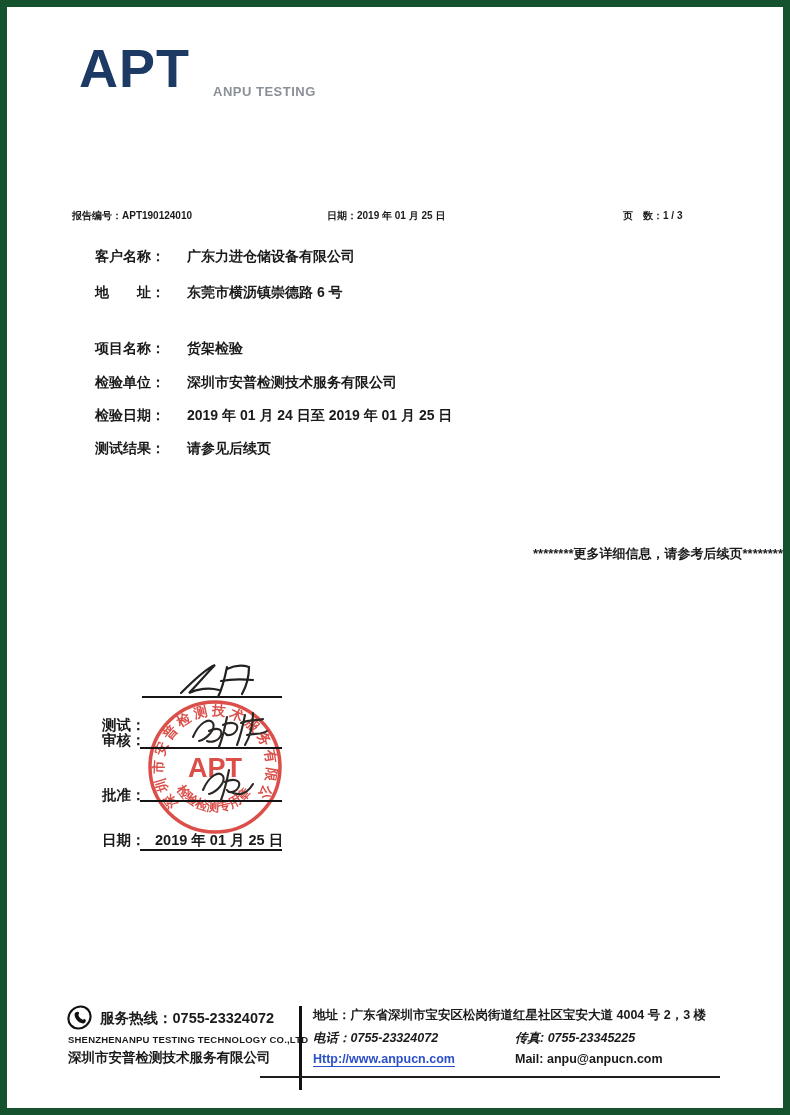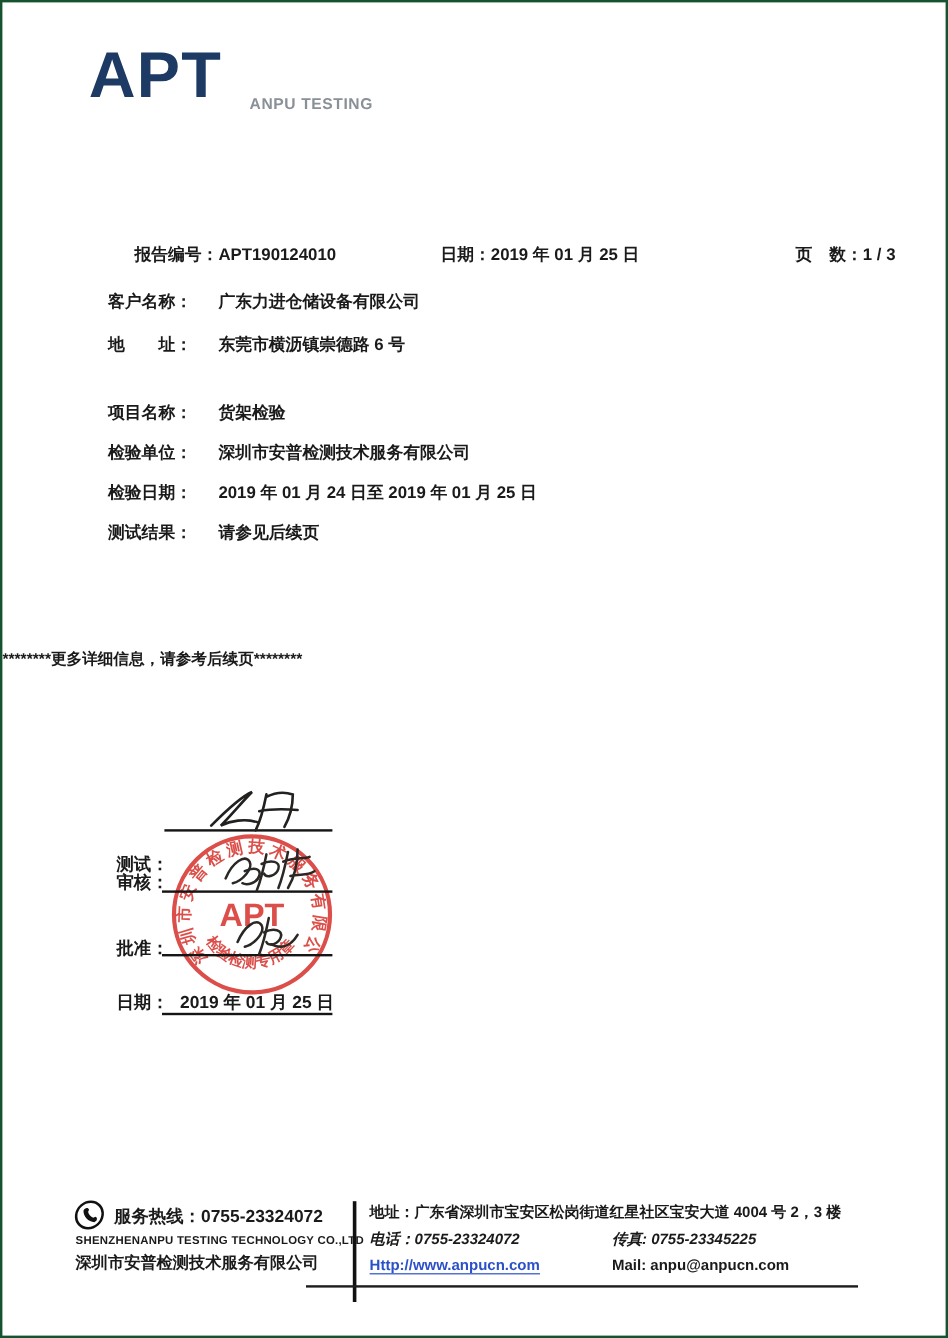--- a/index.html
+++ b/index.html
@@ -2,43 +2,43 @@
 <html style="--navy: #1d3a64; --stamp-red: #d8403a; --link-blue: #2b50c8;"><head>
 <meta charset="utf-8">
 <style>
   * { margin:0; padding:0; box-sizing:border-box; }
   html,body { background:#fff; }
   body {
     width:790px; height:1115px; position:relative;
     font-family:"Liberation Sans", sans-serif;
     color:#1a1a1a; font-weight:bold; overflow:hidden;
   }
-  .page { position:absolute; inset:0; background:#fff; border:2px solid #14532d; }
+  .page { position:absolute; inset:0; background:#fff; border:7px solid #14532d; }
   .abs { position:absolute; white-space:pre; }
 
   
   .logo-apt { left:72px; top:30px; font-size:54px; letter-spacing:1px; color:var(--navy,#1d3a64); font-weight:800; }
   .logo-cn  { left:204px; top:42px; font-size:27px; letter-spacing:3px; color:#5d7383; }
   .logo-en  { left:206px; top:77px; font-size:13px; letter-spacing:0.5px; color:#8a9097; }
 
   .doc-title { left:0; top:118px; width:100%; text-align:center; font-size:31px; letter-spacing:4px; }
 
   
-  .meta { top:202px; font-size:14px;margin-left:45px; }
+  .meta { top:202px; font-size:10px; }
   .meta-report { left:65px; }
   .meta-date   { left:320px; }
   .meta-pages  { left:616px; }
 
   
   .f-label { left:88px; font-size:14px; }
   .f-value { left:180px; font-size:14px; }
   .r1 { top:241px; } .r2 { top:277px; }
   .r3 { top:333px; } .r4 { top:367px; } .r5 { top:400px; } .r6 { top:433px; }
 
-  .stars { left:0; top:538px; width:100%; text-align:left; font-size:13px; }
+  .stars { left:0; top:538px; width:100%; text-align:right; font-size:13px; }
 
   
   .s-label { left:95px; font-size:14.5px; z-index:5; }
   .sig-line { position:absolute; height:2px; background:#151515; z-index:6; }
   .t1 { top:709px; } .t2 { top:724px; } .t3 { top:779px; } .t4 { top:824px; }
   .l1 { left:135px; top:689px; width:140px; }
   .l2 { left:133px; top:740px; width:142px; }
   .l3 { left:133px; top:793px; width:142px; }
   .l4 { left:133px; top:842px; width:142px; }
   .sign-date-value { left:148px; top:824px; font-size:14.5px; z-index:5; }

